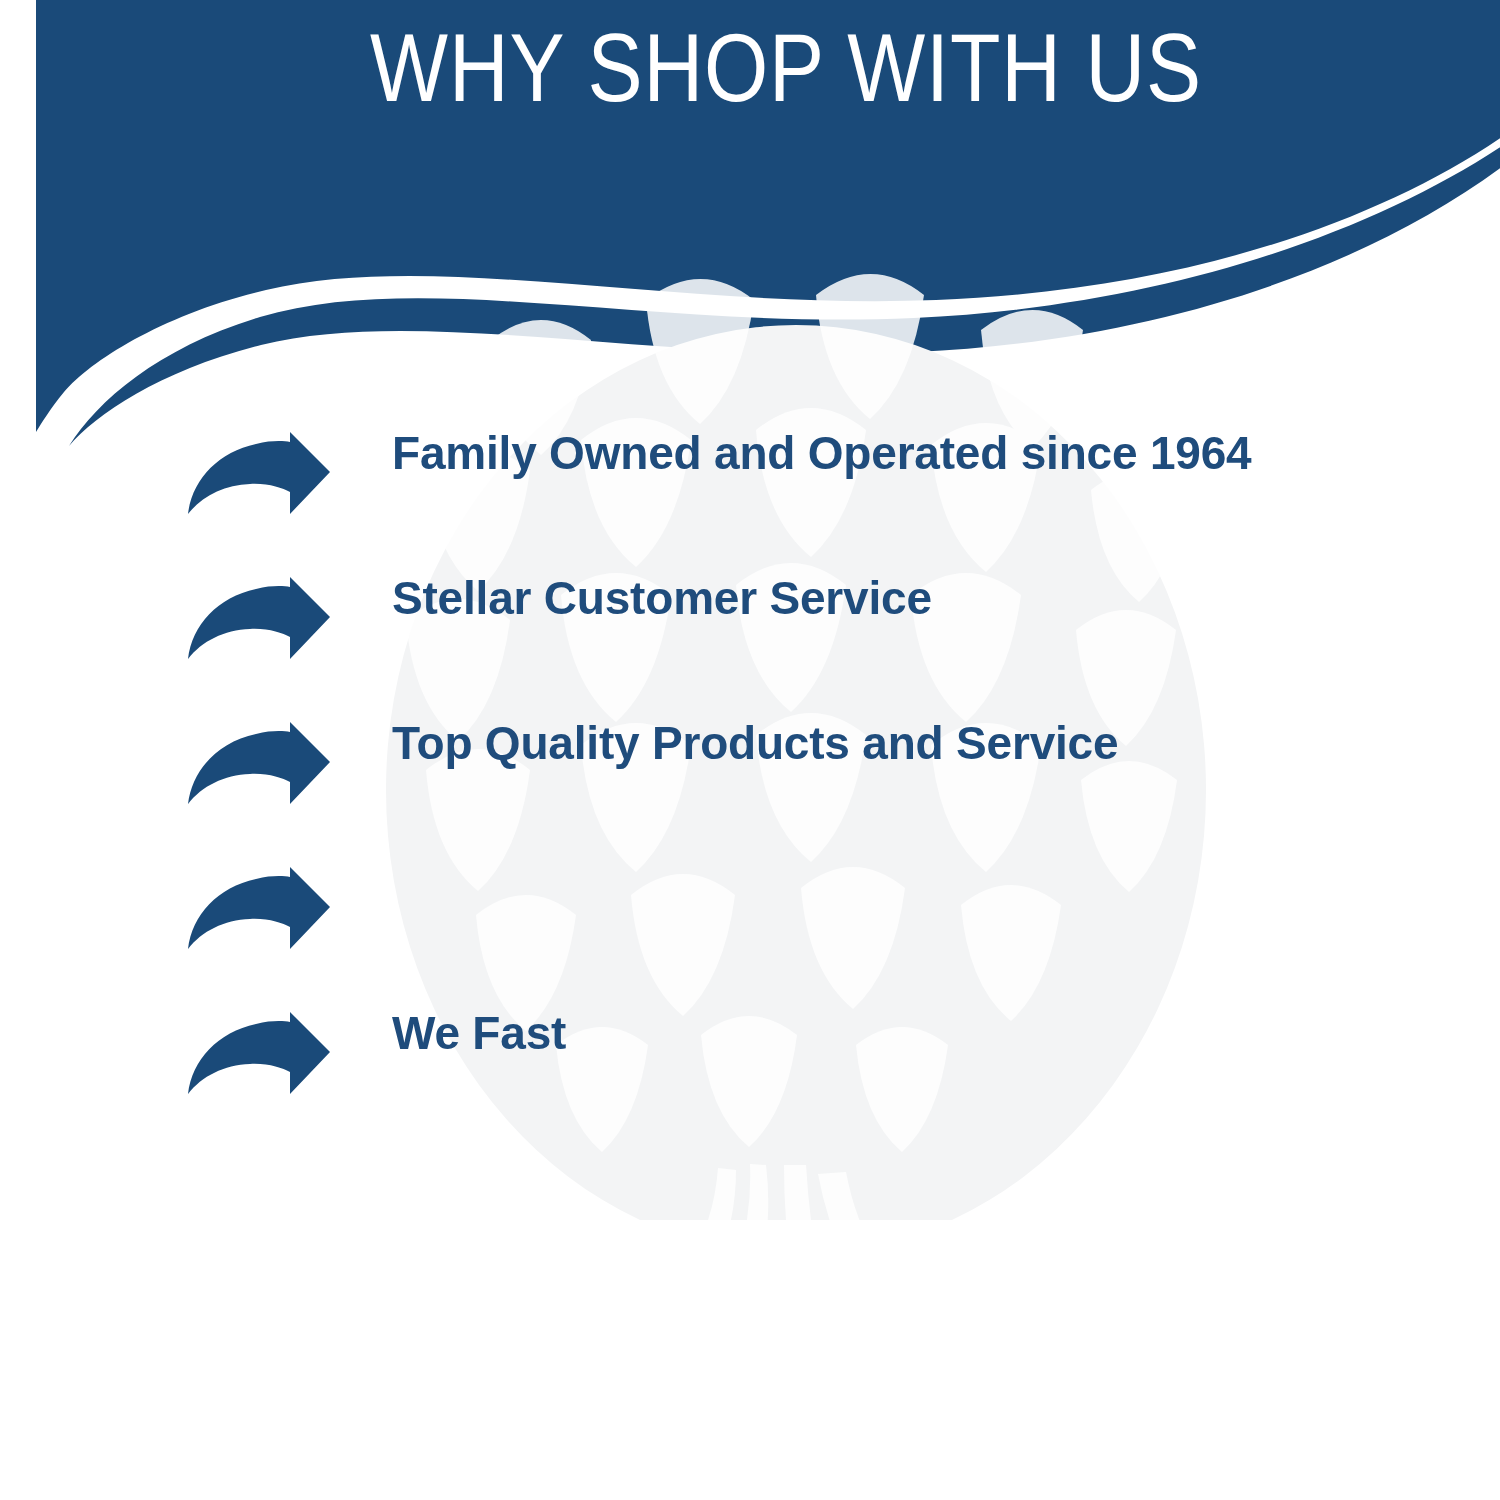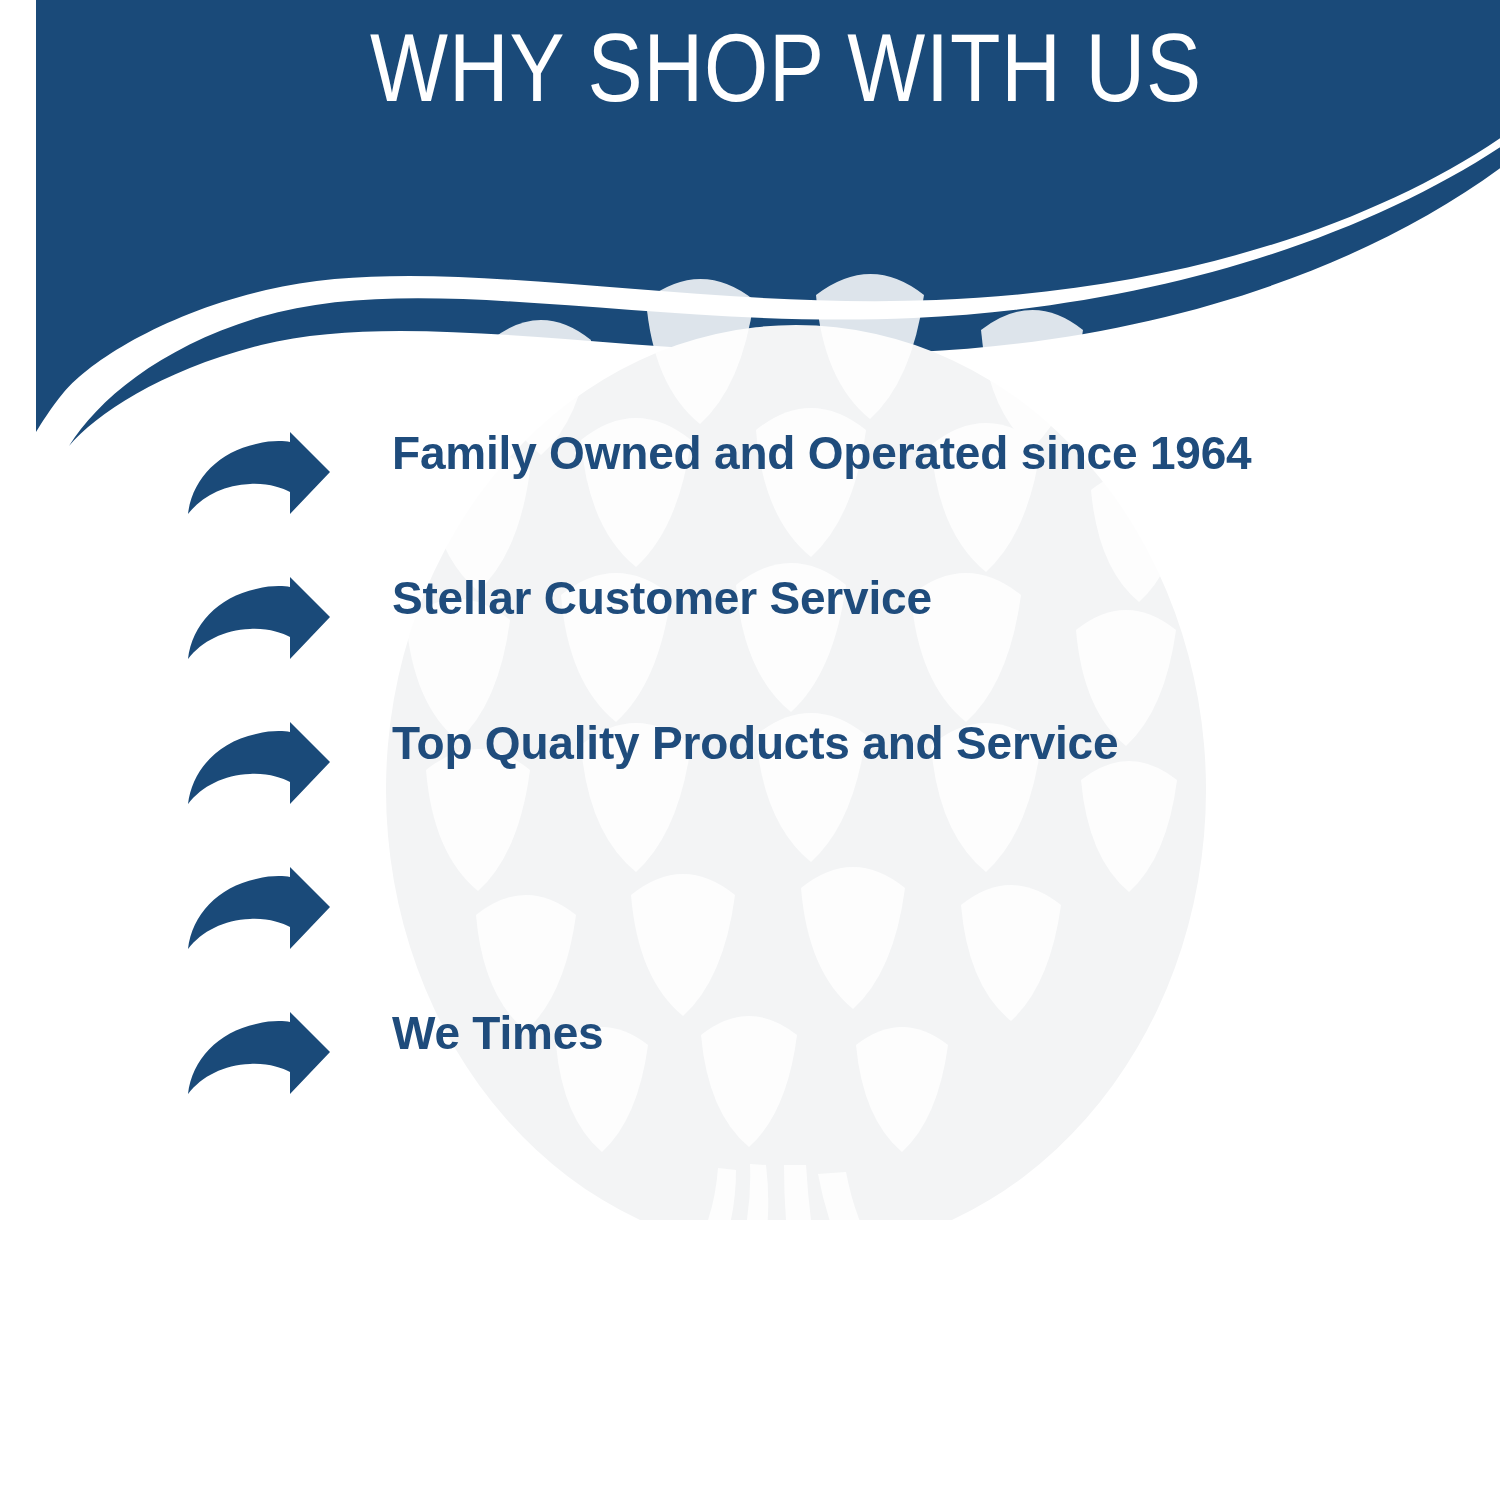--- a/index.html
+++ b/index.html
@@ -219,17 +219,17 @@
       </span>
     </div>
 
     <div class="benefit-row">
       <span class="arrow-wrap">
         <svg viewBox="0 0 150 90" aria-hidden="true">
           <path fill="#1a4a79" d="M4,84 C8,50 34,22 72,14 C88,10 100,11 106,12 L106,2 L146,42 L106,84 L106,62
                    C98,58 84,53 66,54 C40,55 18,66 4,84 Z"></path>
         </svg>
       </span>
-      <span class="benefit-label">We Times</span>
+      <span class="benefit-label">We Fast</span>
     </div>
 
   </div>
 </div>
 
 </body></html>

